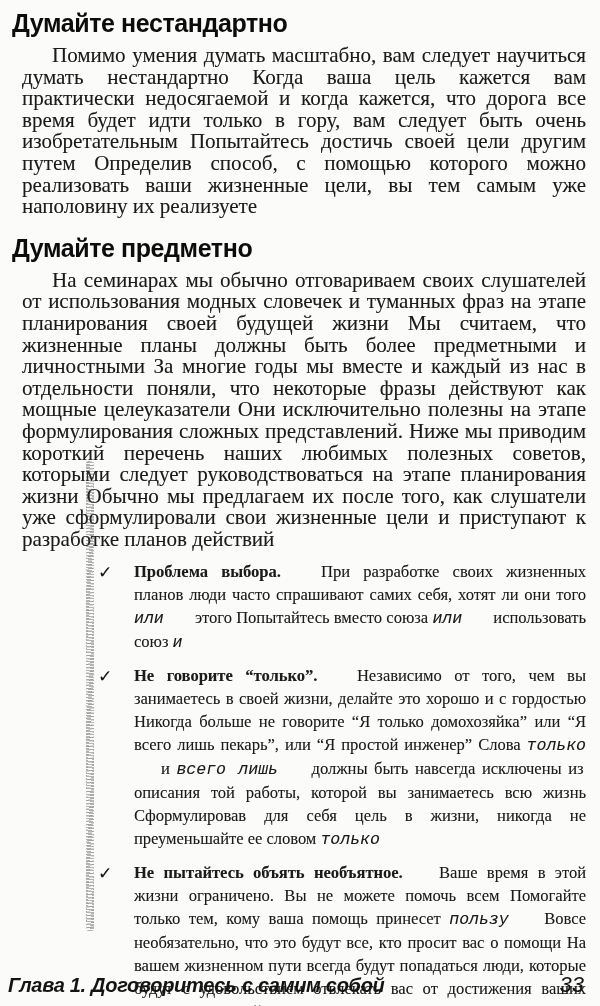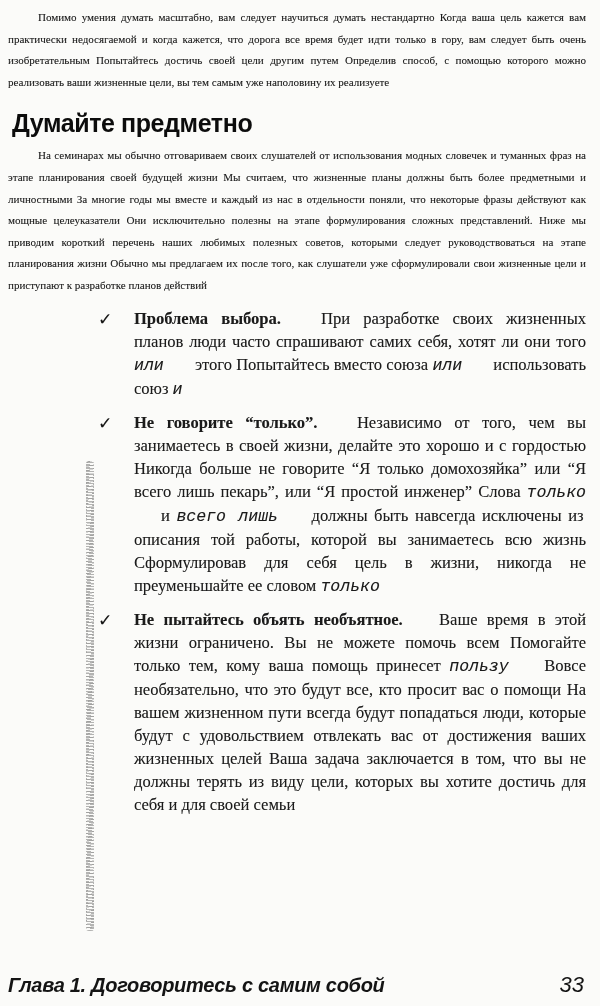--- a/index.html
+++ b/index.html
@@ -17,25 +17,25 @@
     font-weight:bold;
     font-size:25px;
     letter-spacing:-0.4px;
     color:#0c0c0c;
     margin:0 0 0 12px;
     line-height:30px;
   }
   #heading-1{padding-top:8px;}
   #heading-2{margin-top:15px;}
   .body-par{
-    font-size:11px;
+    font-size:21px;
     line-height:21.6px;
     text-align:justify;
     text-align-last:left;
-    margin:7px 14px 0 8px;
+    margin:7px 14px 0 22px;
     text-indent:30px;
     text-shadow:0.2px 0.2px 0 rgba(0,0,0,0.30);
   }
   .bullet-list{
     margin:9px 14px 0 134px;
   }
   .bullet{
     position:relative;
     font-size:16.5px;
     line-height:23px;
@@ -87,20 +87,21 @@
     font-weight:normal;
     font-size:22px;
     color:#141414;
   }
 </style>
 </head>
 <body>
 
 <div class="page" style="background: rgb(251, 251, 249); color: rgb(27, 27, 27);">
 
+  <h1 class="section-heading" id="heading-1">Думайте нестандартно</h1>
 
   <p class="body-par">Помимо умения думать масштабно, вам следует научиться думать нестандартно Когда ваша цель кажется вам практически недосягаемой и когда кажется, что дорога все время будет идти только в гору, вам следует быть очень изобретательным Попытайтесь достичь своей цели другим путем Определив способ, с помощью которого можно реализовать ваши жизненные цели, вы тем самым уже наполовину их реализуете</p>
 
   <h1 class="section-heading" id="heading-2">Думайте предметно</h1>
 
   <p class="body-par">На семинарах мы обычно отговариваем своих слушателей от использования модных словечек и туманных фраз на этапе планирования своей будущей жизни Мы считаем, что жизненные планы должны быть более предметными и личностными За многие годы мы вместе и каждый из нас в отдельности поняли, что некоторые фразы действуют как мощные целеуказатели Они исключительно полезны на этапе формулирования сложных представлений. Ниже мы приводим короткий перечень наших любимых полезных советов, которыми следует руководствоваться на этапе планирования жизни Обычно мы предлагаем их после того, как слушатели уже сформулировали свои жизненные цели и приступают к разработке планов действий</p>
 
   <div class="bullet-list" id="bullet-list">
       <div class="bullet"><span class="tick">✓</span><span><span class="seg-bold">Проблема выбора.</span><span class="seg-normal"> При разработке своих жизненных планов люди часто спрашивают самих себя, хотят ли они того </span><span class="seg-italic">или</span><span class="seg-normal"> этого Попытайтесь вместо союза </span><span class="seg-italic">или</span><span class="seg-normal"> использовать союз </span><span class="seg-italic">и</span></span></div>
       <div class="bullet"><span class="tick">✓</span><span><span class="seg-bold">Не говорите “только”.</span><span class="seg-normal"> Независимо от того, чем вы занимаетесь в своей жизни, делайте это хорошо и с гордостью Никогда больше не говорите “Я только домохозяйка” или “Я всего лишь пекарь”, или “Я простой инженер” Слова </span><span class="seg-italic">только</span><span class="seg-normal"> и </span><span class="seg-italic">всего лишь</span><span class="seg-normal"> должны быть навсегда исключены из описания той работы, которой вы занимаетесь всю жизнь Сформулировав для себя цель в жизни, никогда не преуменьшайте ее словом </span><span class="seg-italic">только</span></span></div>

